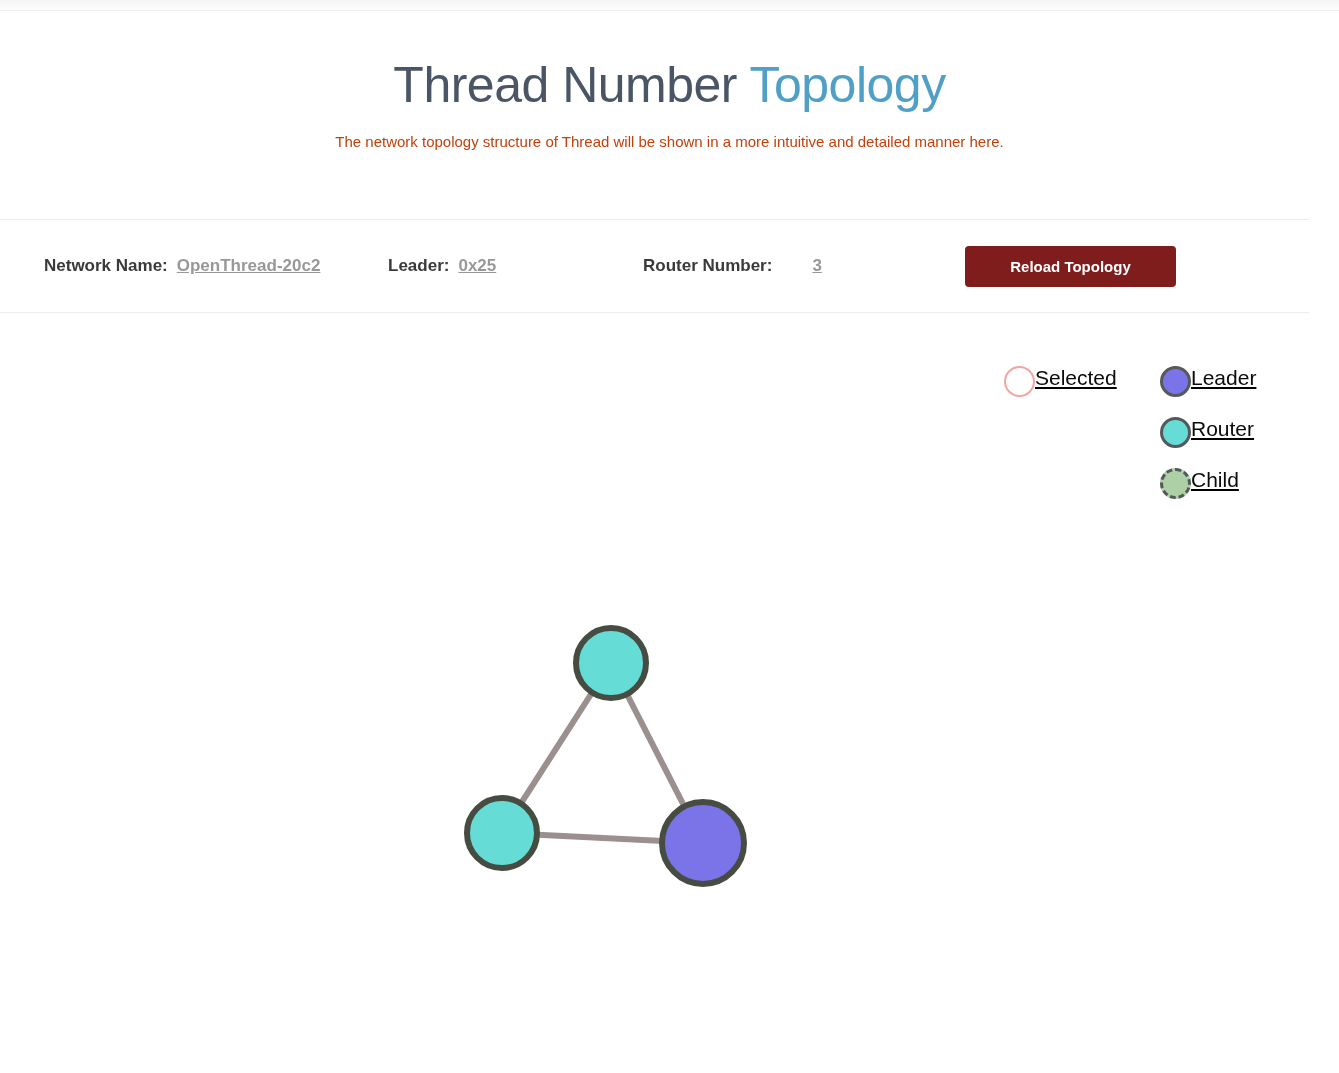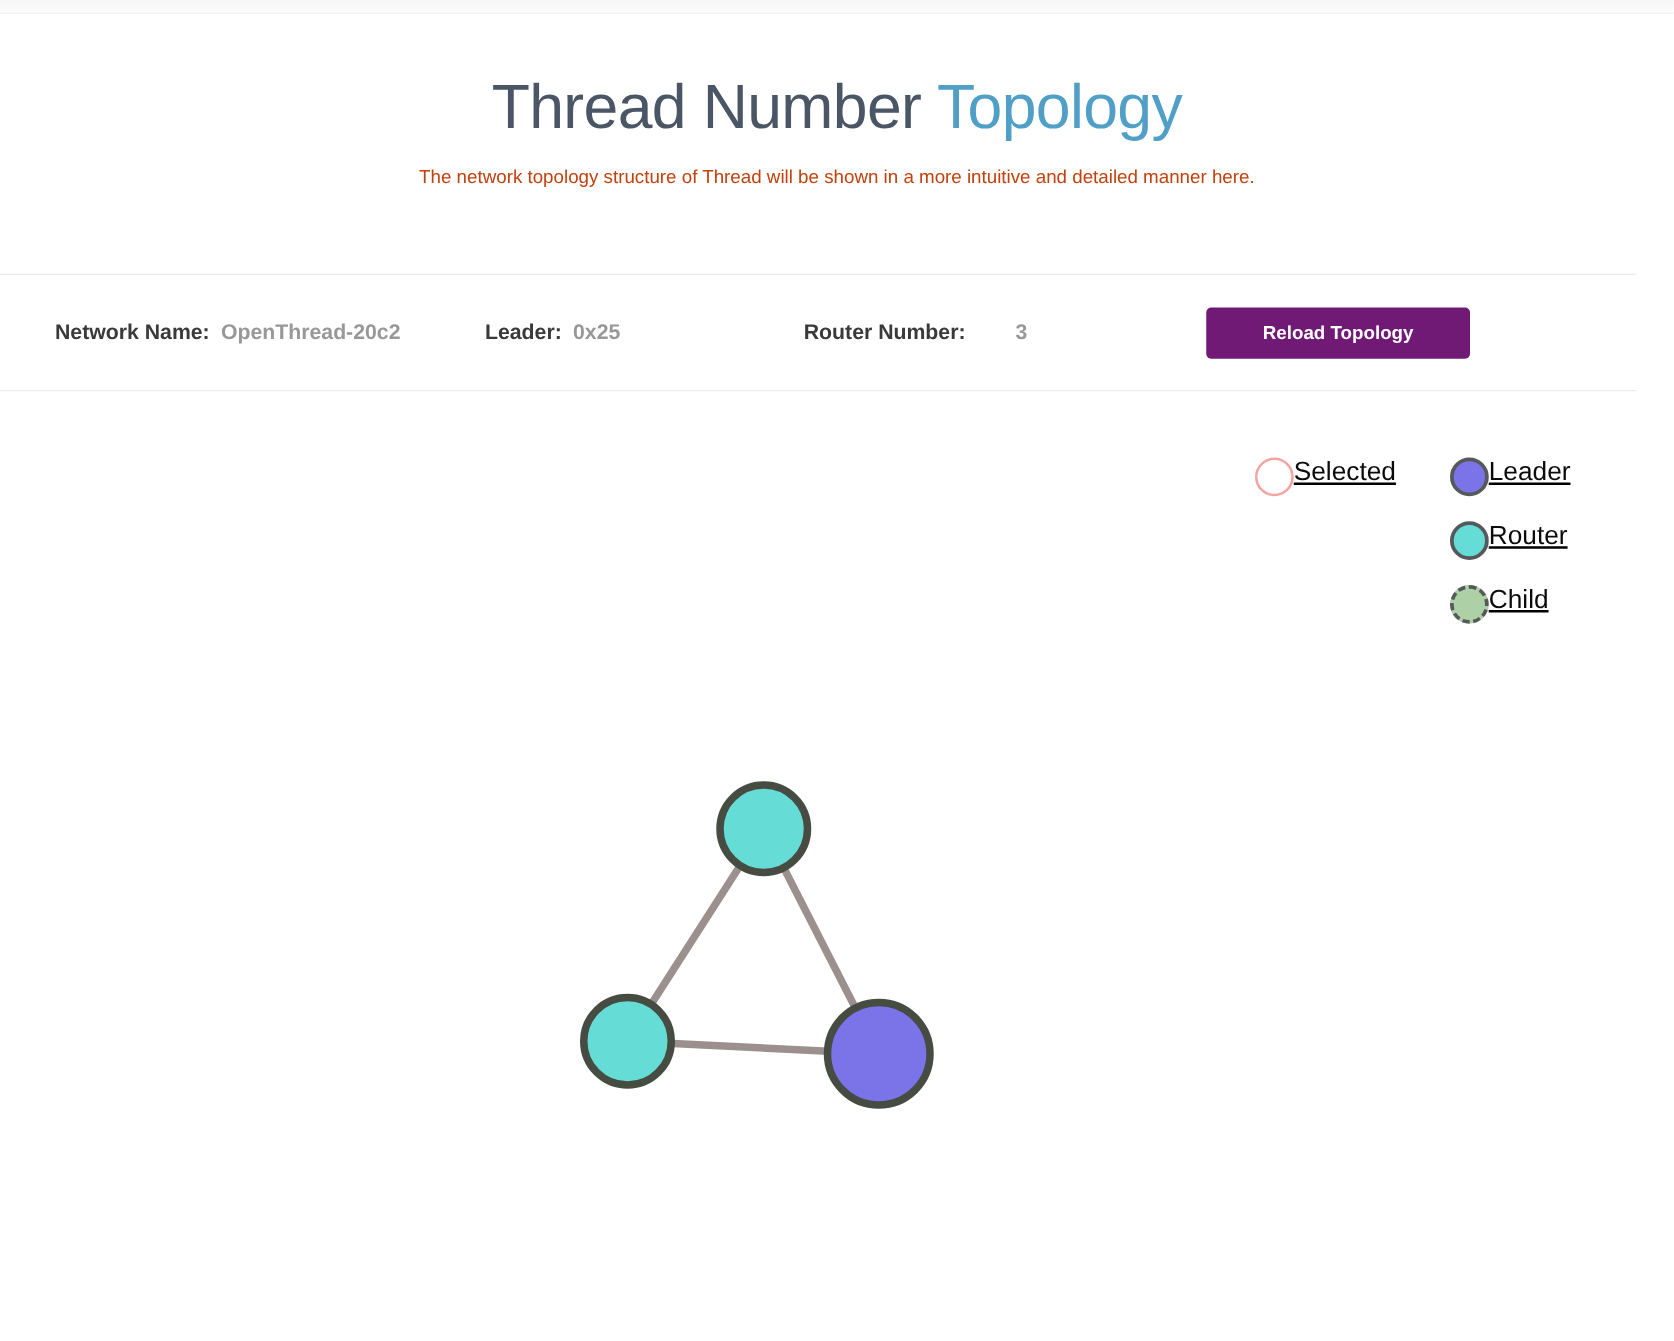--- a/index.html
+++ b/index.html
@@ -44,29 +44,29 @@
     background: #ffffff;
     padding-left: 28px;
   }
   .info-field {
     position: absolute; top: 50%;
     transform: translateY(-50%);
     display: flex; align-items: baseline; gap: 9px;
     white-space: nowrap;
   }
   .info-field .lbl { font-size: 17px; font-weight: bold; color: #3a3a3a; }
-  .info-field .val { font-size: 17px; font-weight: bold; color: #989898; }
+  .info-field .val { font-size: 17px; font-weight: bold; color: #989898; text-decoration: underline; }
   .f0 { left: 44px; }
   .f1 { left: 388px; }
   .f2 { left: 643px; gap: 40px; }
 
   .reload-btn {
     position: absolute; left: 965px; top: 26px;
     width: 211px; height: 41px;
-    background: #701a75; color: #ffffff;
+    background: #7f1d1d; color: #ffffff;
     border: none; border-radius: 4px;
     font-family: "Liberation Sans", sans-serif;
     font-size: 15px; font-weight: bold;
     cursor: pointer;
   }
 
   
   .legend-item {
     position: absolute;
     display: flex; gap: 0; text-decoration: underline;

